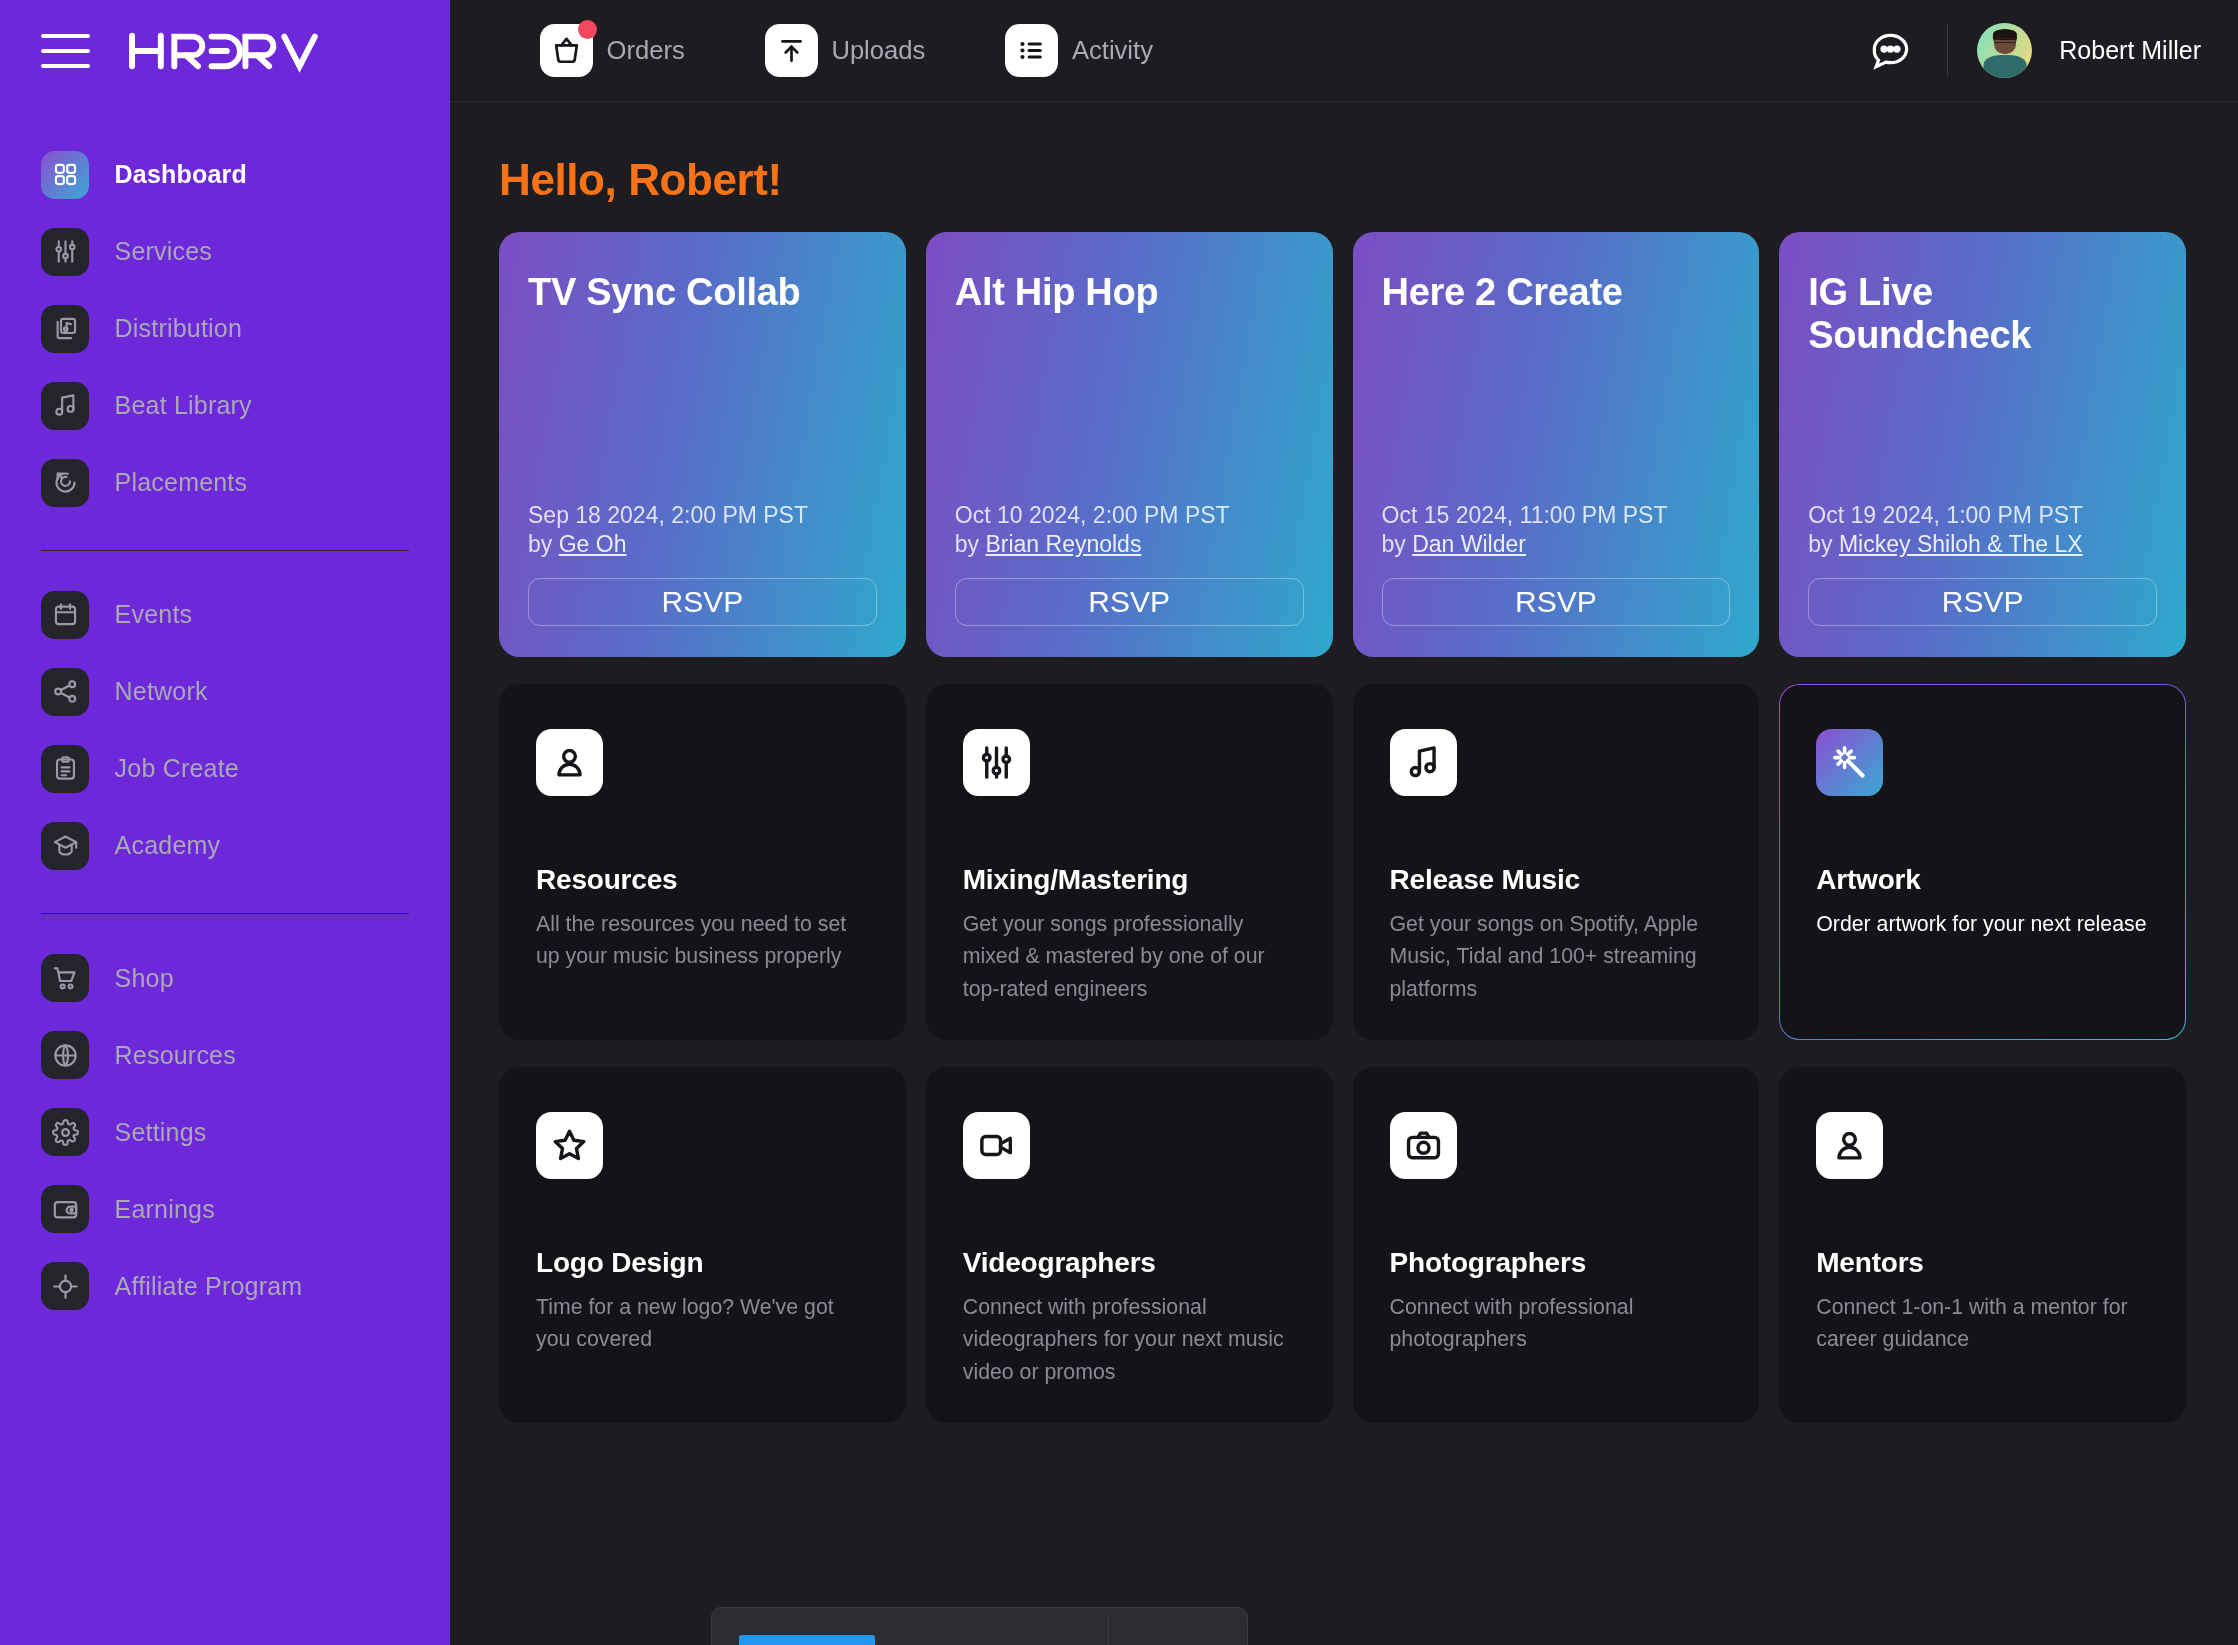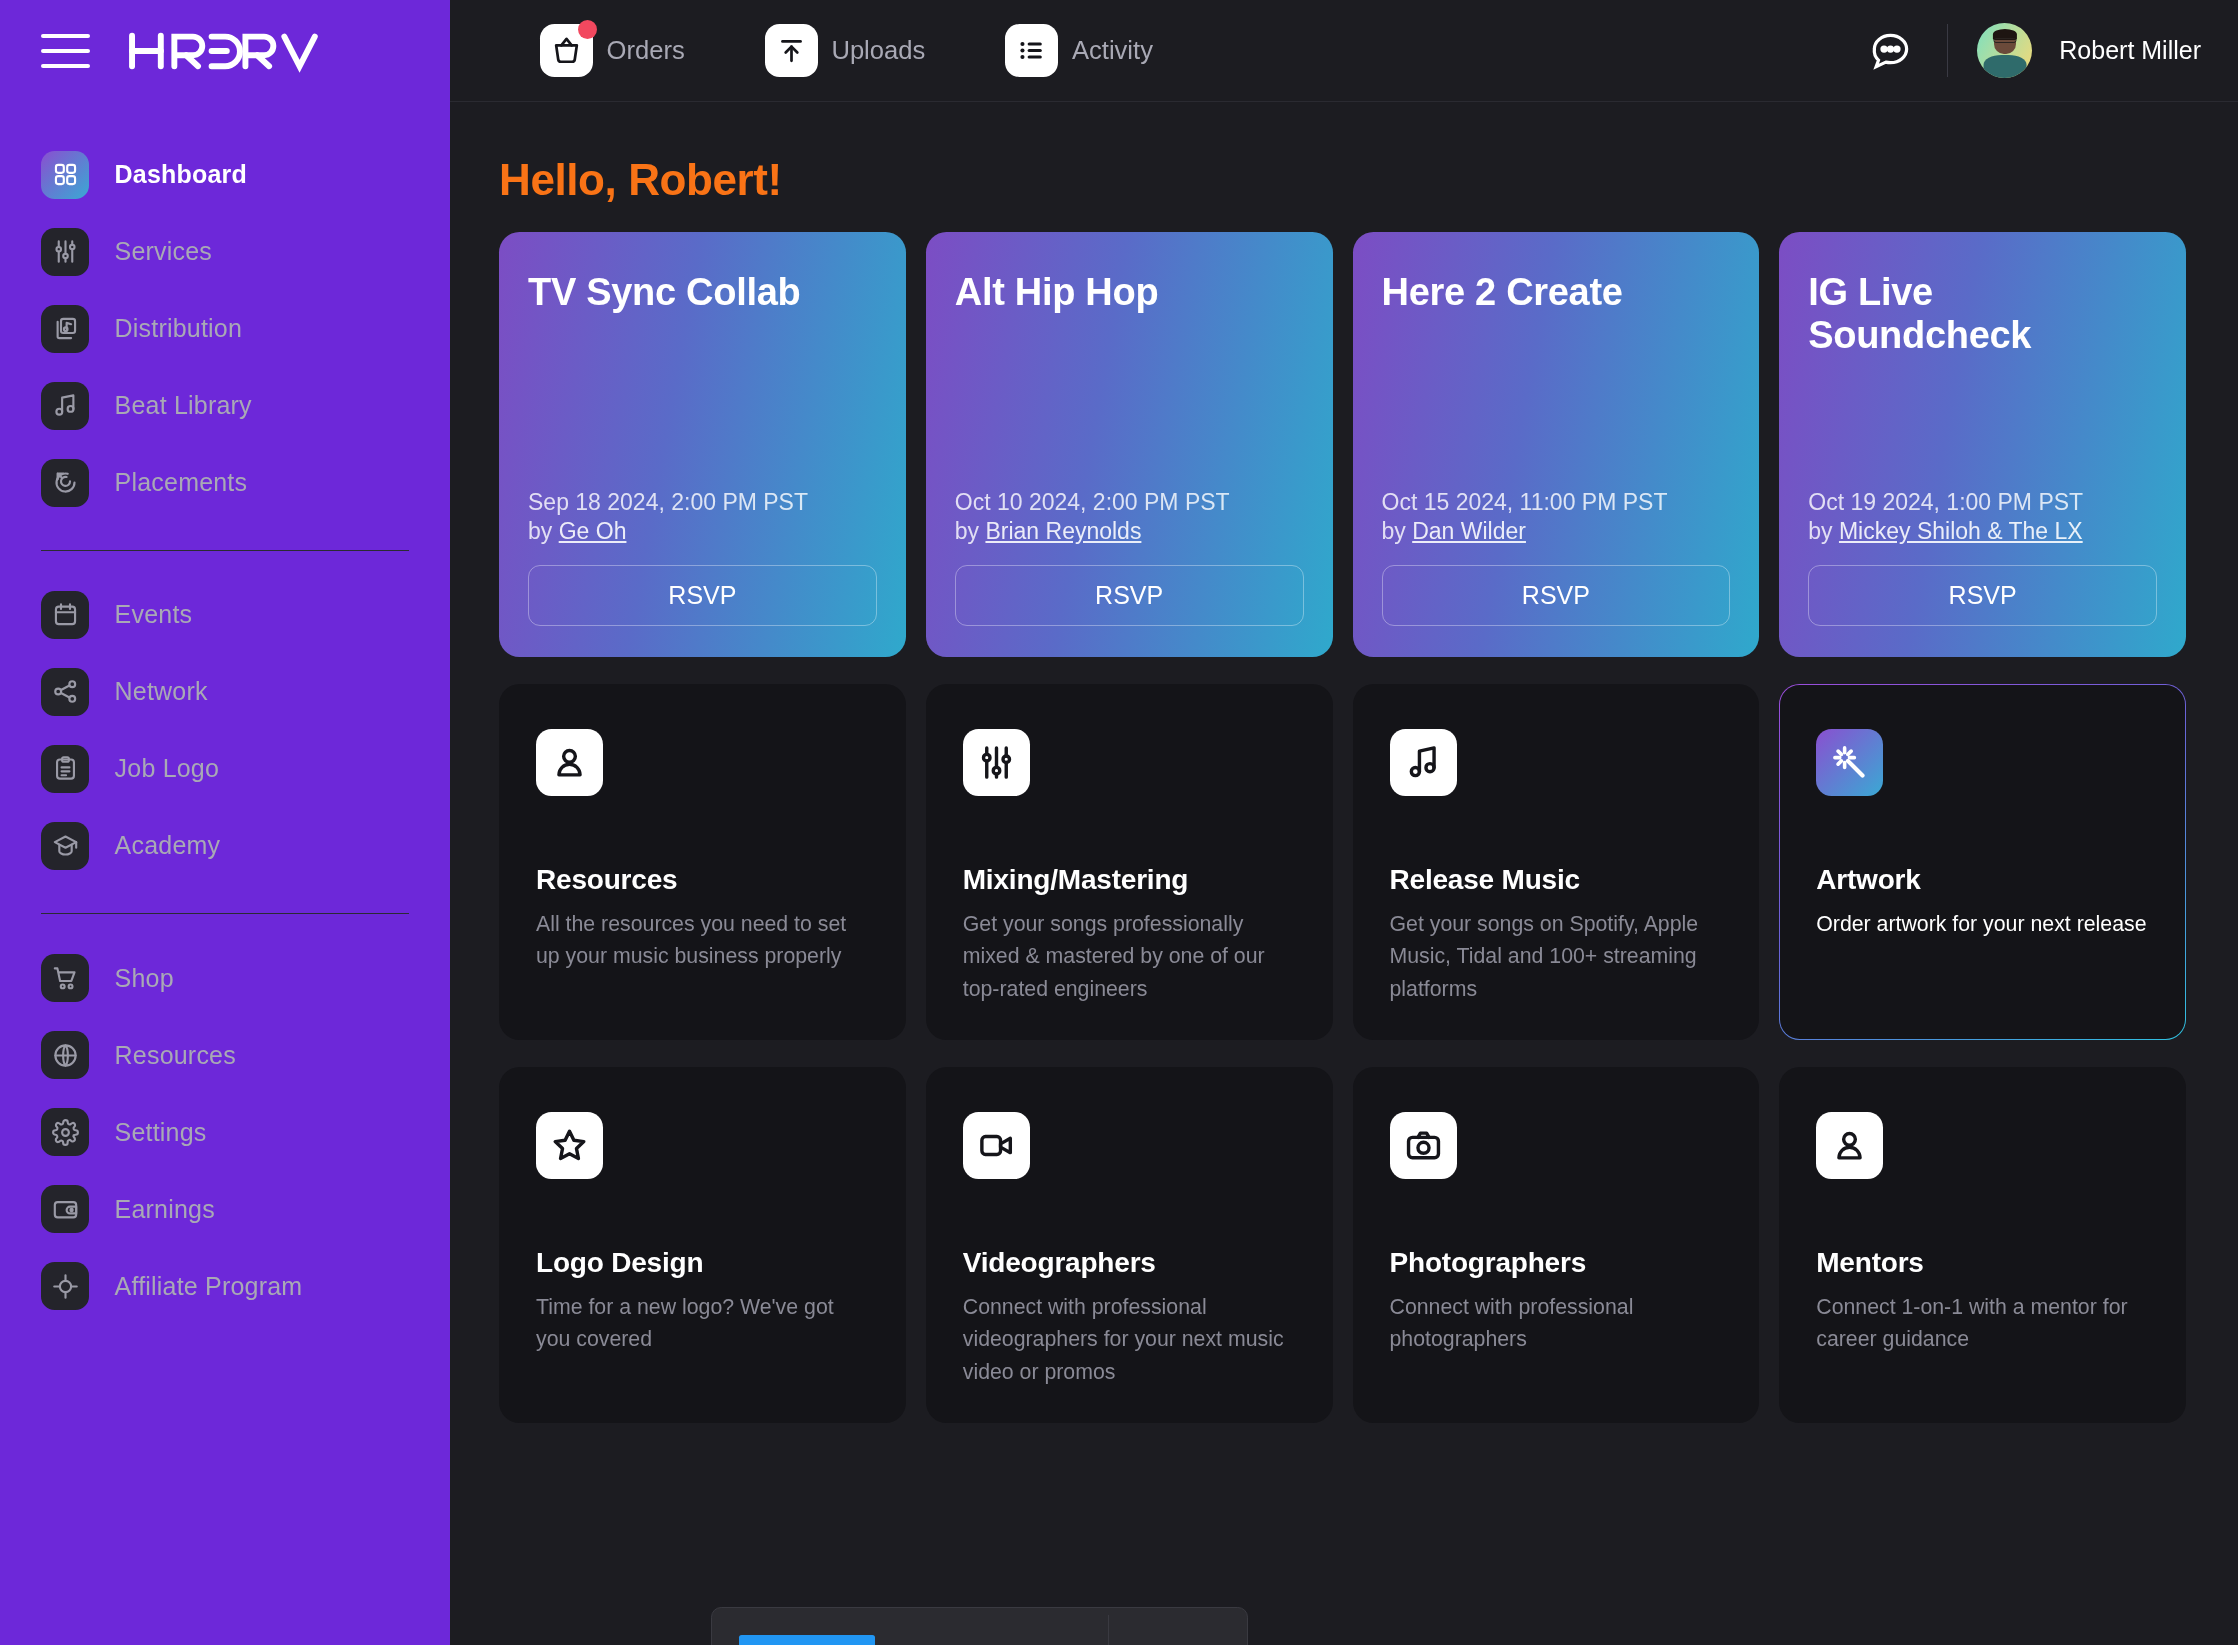--- a/index.html
+++ b/index.html
@@ -89,24 +89,24 @@
     background: linear-gradient(100deg, #7c4dc4 0%, #5a6bc8 42%, #2fa9cc 100%);
     padding: 39px 29px 31px 29px;
     display: flex; flex-direction: column; cursor: pointer;
   }
   .ev-title { font-size: 38px; font-weight: 800; color:#fff; line-height: 1.12; letter-spacing:-0.3px; }
   .ev-meta { margin-top: auto; }
   .ev-date { font-size: 23px; color: rgba(255,255,255,.80); }
   .ev-by { font-size: 23px; color: rgba(255,255,255,.80); margin-top: 2px; }
   .ev-by a { color: rgba(255,255,255,.88); text-decoration: underline; }
   .rsvp {
-    margin-top: 20.5px; height: 61px; border-radius: 12px;
+    margin-top: 20.5px; height: 48px; border-radius: 12px;
     border: 0.9px solid rgba(255,255,255,.34);
     display:flex; align-items:center; justify-content:center;
-    font-size: 25px; color:#fff; cursor:pointer; background: transparent;
+    font-size: 30px; color:#fff; cursor:pointer; background: transparent;
   }
 
   
   .sc {
     border-radius: 20.5px; height: 356px;
     background: #141418;
     padding: 44px 36px 34px 36px;
     display: flex; flex-direction: column; cursor: pointer;
     border: 0.9px solid transparent;
   }
@@ -253,21 +253,21 @@
     </div>
 
     <div class="sb-item">
       <span class="sb-ico">
         <svg viewBox="0 0 24 24">
             <rect x="4.5" y="4" width="15" height="17" rx="2.5"></rect>
             <rect x="9" y="2" width="6" height="4" rx="1.4"></rect>
             <path d="M8.5 11h7M8.5 14.5h7M8.5 18h4"></path>
           </svg>
       </span>
-      <span class="sb-label">Job Logo</span>
+      <span class="sb-label">Job Create</span>
     </div>
 
     <div class="sb-item">
       <span class="sb-ico">
         <svg viewBox="0 0 24 24">
             <path d="M12 4L2.5 9 12 14l9.5-5L12 4z"></path>
             <path d="M6.5 11.3V17c0 1.5 2.6 3 5.5 3s5.5-1.5 5.5-3v-5.7"></path>
             <path d="M21.5 9v5"></path>
           </svg>
       </span>

